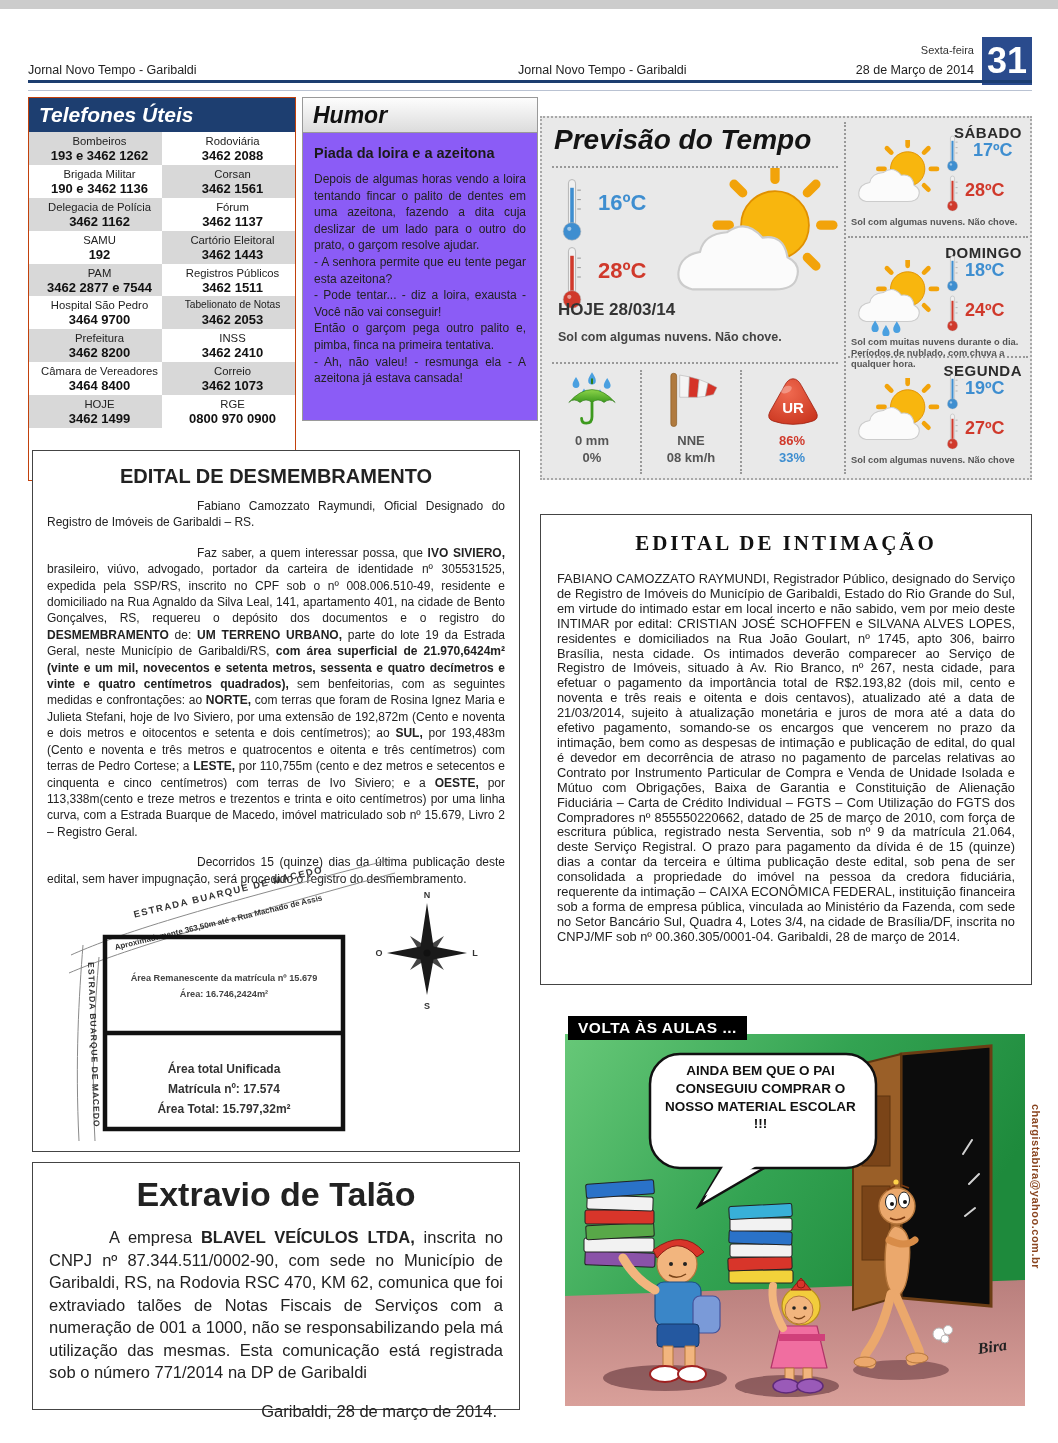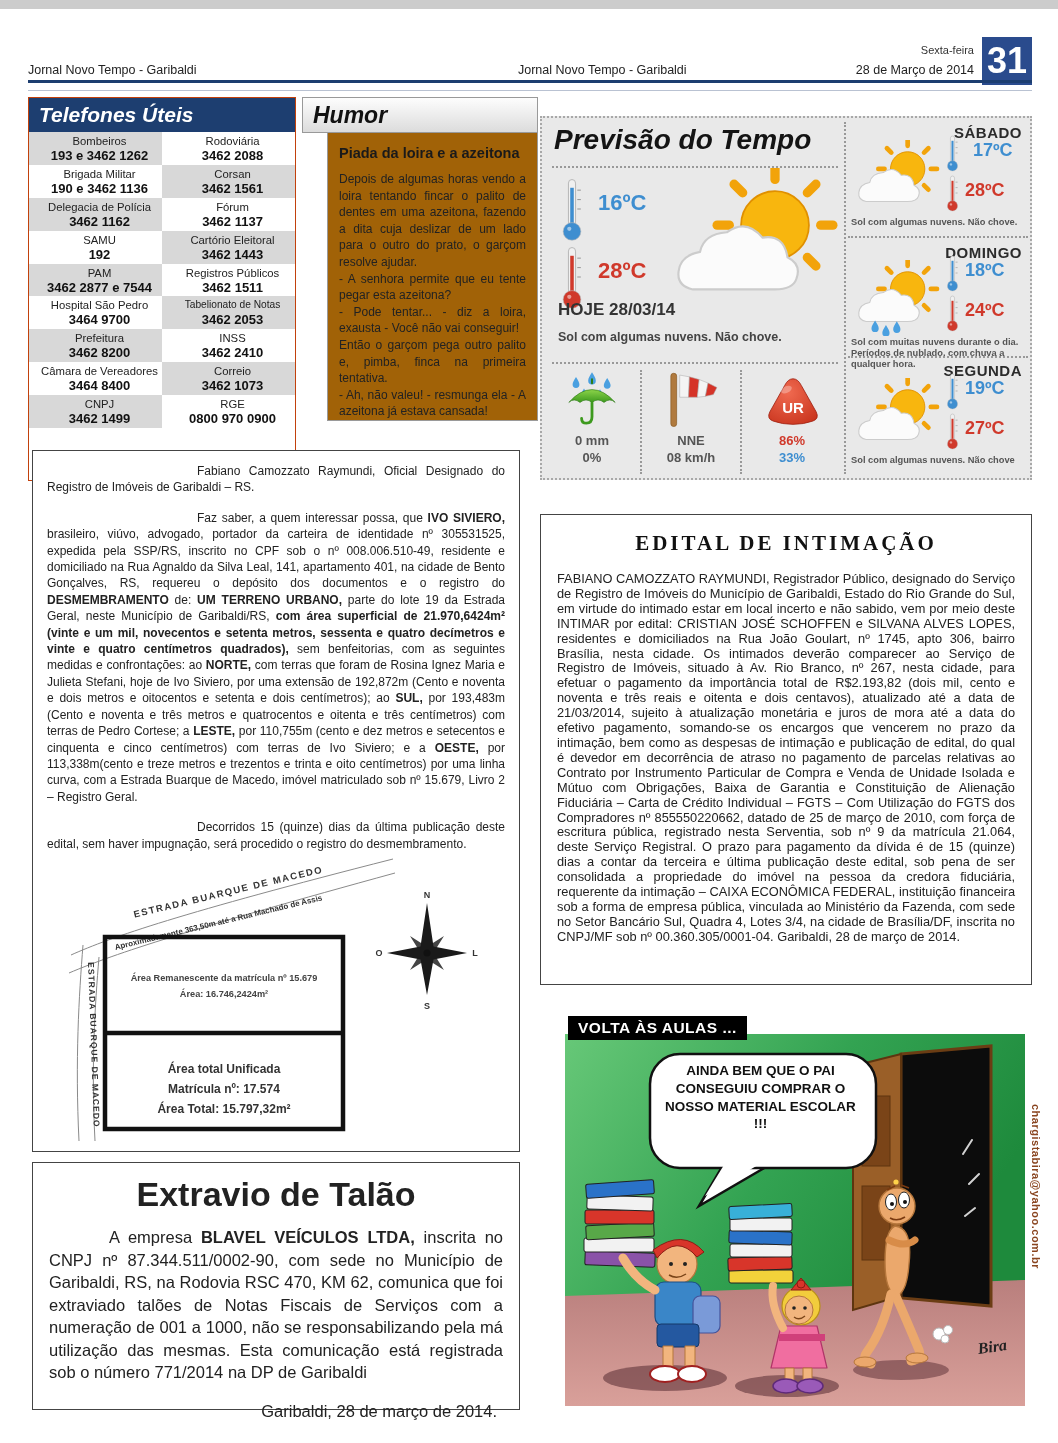--- a/index.html
+++ b/index.html
@@ -27,22 +27,22 @@
   .pcol.pl .pcell:nth-child(odd){background:#d8d8d8;}
   .pcol.pr .pcell:nth-child(even){background:#d8d8d8;}
   .plabel{font-size:11.3px;color:#222;line-height:14px;white-space:nowrap;}
   .pnum{font-size:13px;font-weight:bold;color:#111;line-height:15px;white-space:nowrap;}
 
   
   .humor{left:302px;top:97px;width:236px;height:342px;box-sizing:border-box;}
   .humor-hd{background:linear-gradient(#fdfdfd,#dcdcdc);border:1px solid #999;
             font-style:italic;font-weight:bold;font-size:23px;color:#111;
             padding:3px 10px;height:28px;line-height:28px;}
-  .humor-bd{border:1px solid #9a9a9a;border-top:none;background:#a16207;
-            padding:10px 11px;height:288px;box-sizing:border-box;margin-left:25px;}
+  .humor-bd{border:1px solid #9a9a9a;border-top:none;background:#8b5cf6;
+            padding:10px 11px;height:288px;box-sizing:border-box;}
   .joke-title{font-weight:bold;font-size:14.5px;margin:2px 0 10px 0;}
   .joke p{margin:0;font-size:12px;line-height:16.6px;text-align:justify;color:#222;}
 
   
   .weather{left:540px;top:116px;width:492px;height:364px;background:#e9e9e9;
            border:2px dotted #a8a8a8;box-sizing:border-box;}
   .w-title{left:12px;top:6px;width:300px;text-align:left;font-style:italic;font-weight:bold;
            font-size:28px;color:#141414;}
   .w-dot-h{border-top:2px dotted #999;height:0;}
   .w-dot-v{border-left:2px dotted #999;width:0;}
@@ -198,21 +198,21 @@
           </div>
         <div class="pcell">
             <div class="plabel">Prefeitura</div>
             <div class="pnum">3462 8200</div>
           </div>
         <div class="pcell">
             <div class="plabel">Câmara de Vereadores</div>
             <div class="pnum">3464 8400</div>
           </div>
         <div class="pcell">
-            <div class="plabel">CNPJ</div>
+            <div class="plabel">HOJE</div>
             <div class="pnum">3462 1499</div>
           </div>
       </div>
       <div class="pcol pr">
         <div class="pcell">
             <div class="plabel">Rodoviária</div>
             <div class="pnum">3462 2088</div>
           </div>
         <div class="pcell">
             <div class="plabel">Corsan</div>
@@ -354,20 +354,21 @@
       <div class="dtemp temp-blue" style="left:118px;top:20px;font-size:18px;">19ºC</div>
       <svg style="position:absolute;left:98px;top:54px;color:#d0392b;" width="15" height="38">
           <use href="#icon-thermo"></use>
         </svg>
       <div class="dtemp temp-red" style="left:118px;top:60px;font-size:18px;">27ºC</div>
       <div class="ddesc">Sol com algumas nuvens. Não chove</div>
     </div>
   </div>
 
   <div class="abs edital desm">
+    <div class="ed-title">EDITAL DE DESMEMBRAMENTO</div>
     <p class="ed-p indent">Fabiano Camozzato Raymundi, Oficial Designado do Registro de Imóveis de Garibaldi – RS.</p>
     <p class="ed-p indent"><span>Faz saber, a quem interessar possa, que </span><b>IVO SIVIERO,</b><span> brasileiro, viúvo, advogado, portador da carteira de identidade nº 305531525, expedida pela SSP/RS, inscrito no CPF sob o nº 008.006.510-49, residente e domiciliado na Rua Agnaldo da Silva Leal, 141, apartamento 401, na cidade de Bento Gonçalves, RS, requereu o depósito dos documentos e o registro do </span><b>DESMEMBRAMENTO</b><span> de: </span><b>UM TERRENO URBANO,</b><span> parte do lote 19 da Estrada Geral, neste Município de Garibaldi/RS, </span><b>com área superficial de 21.970,6424m² (vinte e um mil, novecentos e setenta metros, sessenta e quatro decímetros e vinte e quatro centímetros quadrados),</b><span> sem benfeitorias, com as seguintes medidas e confrontações: ao </span><b>NORTE,</b><span> com terras que foram de Rosina Ignez Maria e Julieta Stefani, hoje de Ivo Siviero, por uma extensão de 192,872m (Cento e noventa e dois metros e oitocentos e setenta e dois centímetros); ao </span><b>SUL,</b><span> por 193,483m (Cento e noventa e três metros e quatrocentos e oitenta e três centímetros) com terras de Pedro Cortese; a </span><b>LESTE,</b><span> por 110,755m (cento e dez metros e setecentos e cinquenta e cinco centímetros) com terras de Ivo Siviero; e a </span><b>OESTE,</b><span> por 113,338m(cento e treze metros e trezentos e trinta e oito centímetros) por uma linha curva, com a Estrada Buarque de Macedo, imóvel matriculado sob nº 15.679, Livro 2 – Registro Geral.</span></p>
     <p class="ed-p indent">Decorridos 15 (quinze) dias da última publicação deste edital, sem haver impugnação, será procedido o registro do desmembramento.</p>
 
     <svg class="map-svg" width="460" height="300" viewBox="0 0 460 300">
 
       <g stroke="#8a8a8a" stroke-width="1" fill="none">
         <path d="M30 110 C70 92 140 68 352 14"></path>
         <path d="M28 128 C75 108 150 84 354 28"></path>
         <path d="M42 100 C38 150 34 215 38 296"></path>

